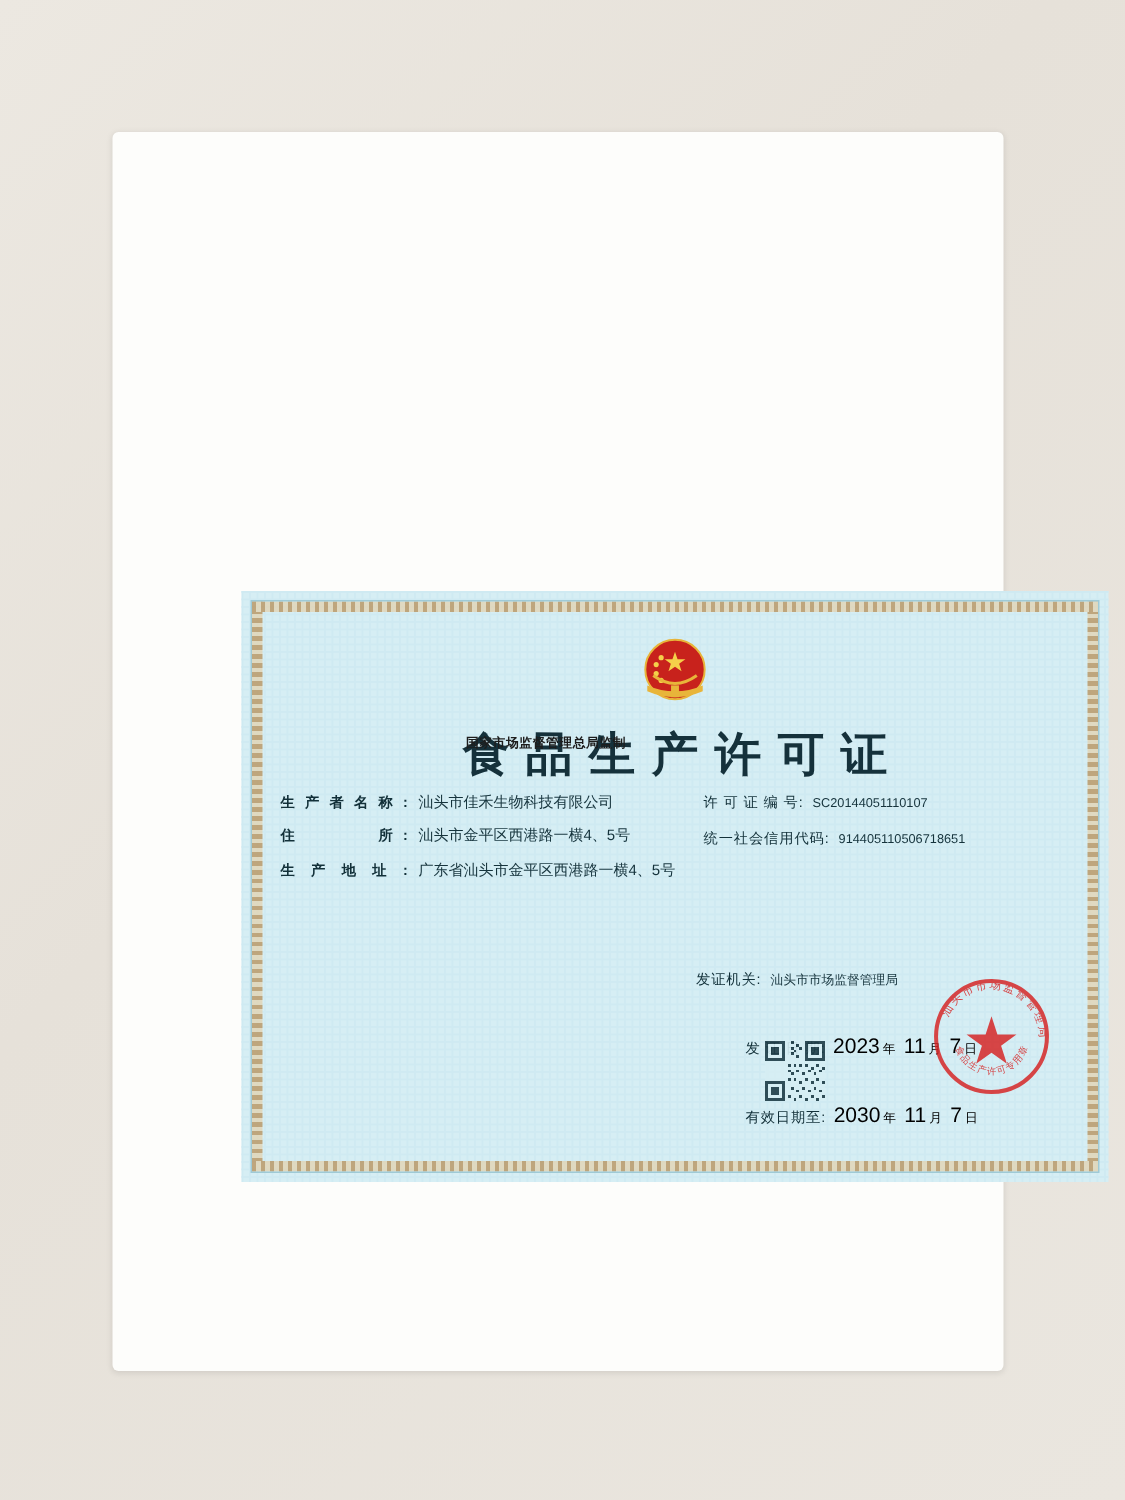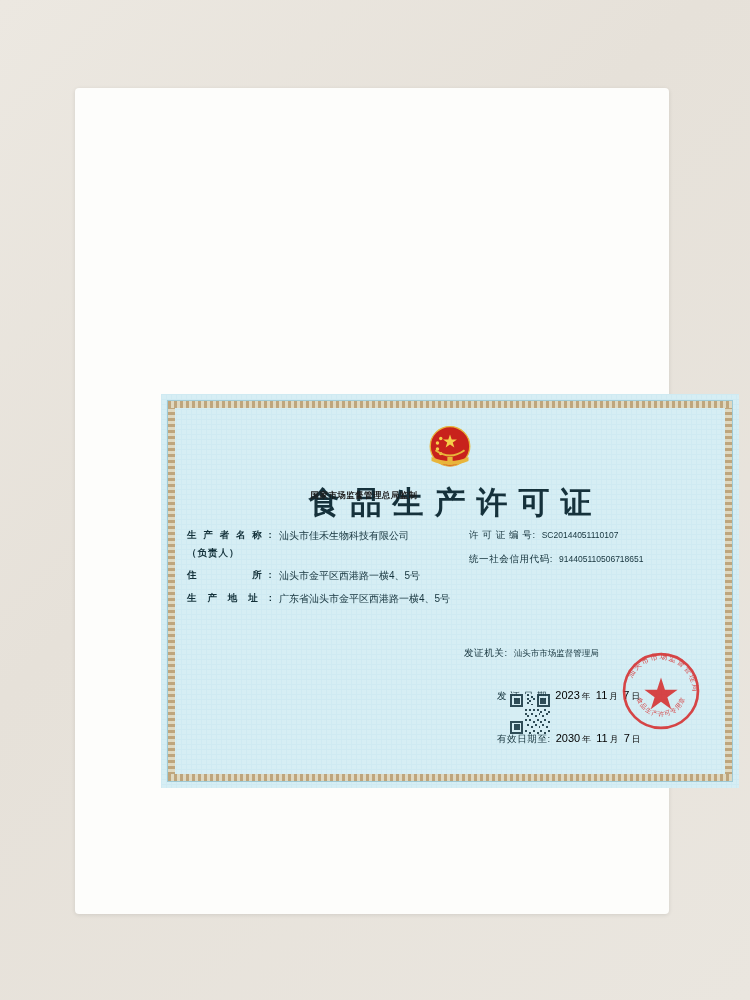--- a/index.html
+++ b/index.html
@@ -172,21 +172,21 @@
   }
   .date-row {
     display: flex;
     align-items: baseline;
     margin-bottom: 13px;
     white-space: nowrap;
     padding-left: 33px;
     margin-top: 29px;
   }
   .date-num {
-    font-size: 11px;
+    font-size: 14px;
     padding: 0 2px 0 5px;
   }
   .date-cn {
     font-size: 8.5px;
     letter-spacing: 0.5px;
   }
 
   
   .qr {
     position: absolute;
@@ -243,21 +243,20 @@
       <rect x="46" y="62" width="8" height="12" fill="#e8b53a"></rect>
     </svg>
 
     <div class="cert-title">食品生产许可证</div>
 
     <div class="fields">
       <div class="frow">
         <div class="flabel j">生产者名称:</div>
         <div class="fvalue">汕头市佳禾生物科技有限公司</div>
       </div>
-      <div class="sub-label">（负责人）</div>
       <div class="frow">
         <div class="flabel j">住　　　所:</div>
         <div class="fvalue">汕头市金平区西港路一横4、5号</div>
       </div>
       <div class="frow" style="margin-top:10px;">
         <div class="flabel j">生产地址:</div>
         <div class="fvalue">广东省汕头市金平区西港路一横4、5号</div>
       </div>
     </div>
 

